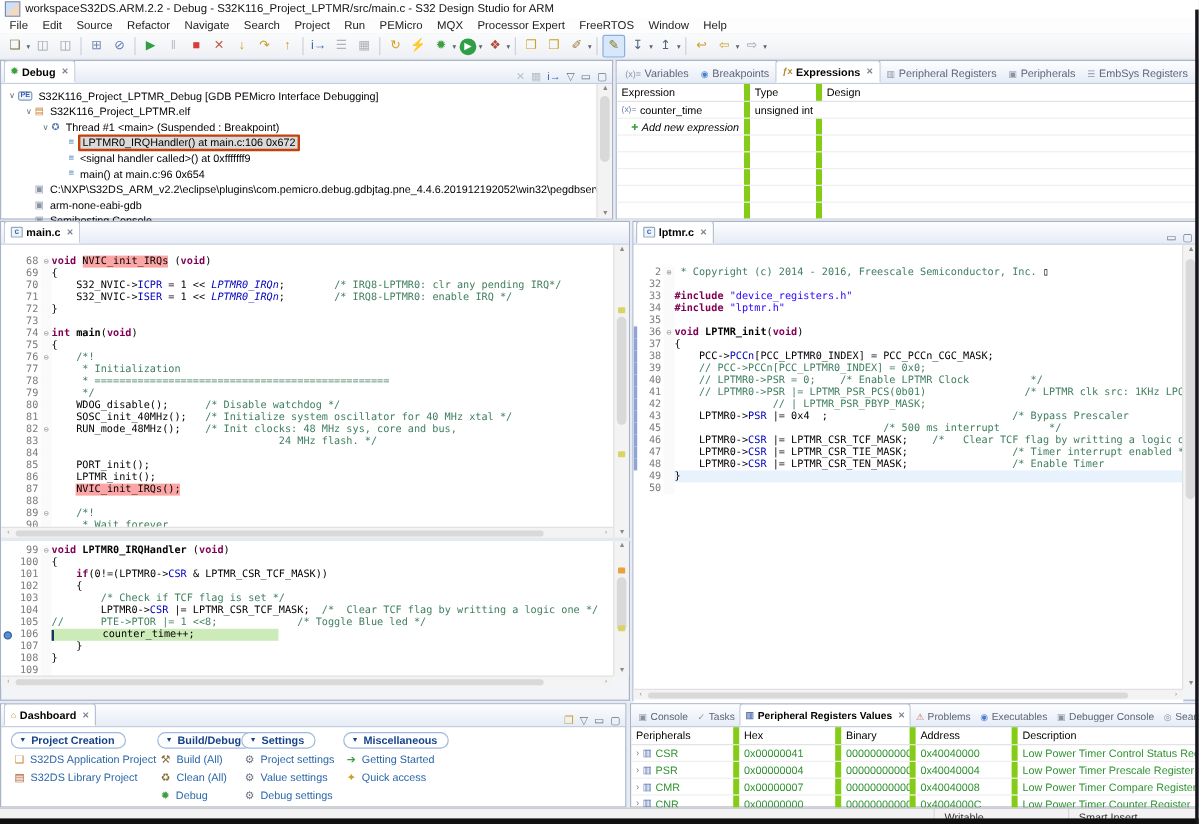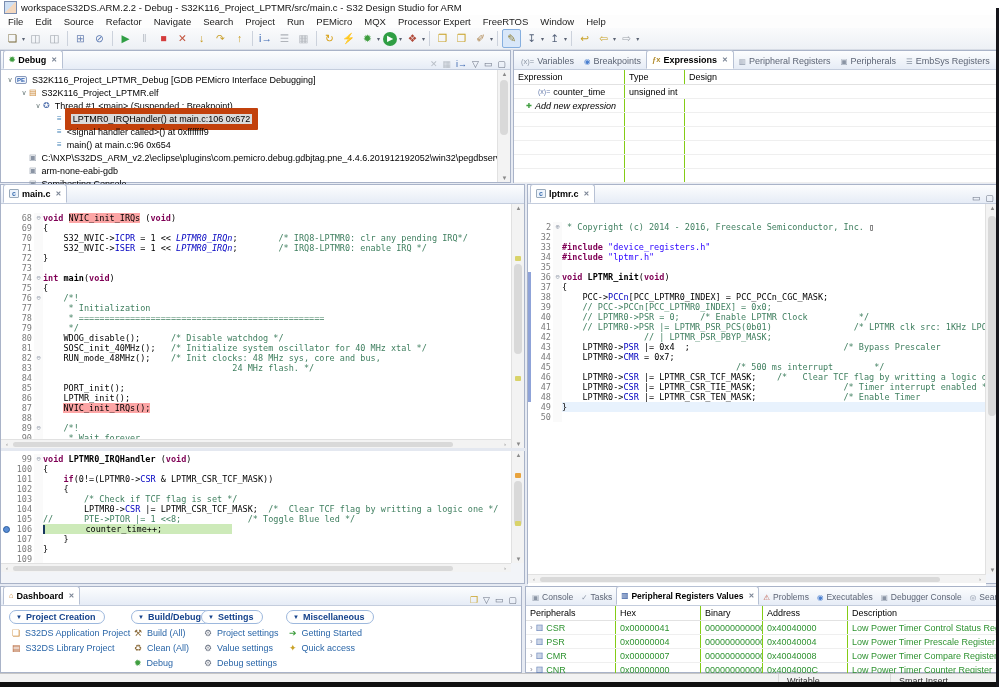--- a/index.html
+++ b/index.html
@@ -27,25 +27,25 @@
   .tab .close{font-size:7px;color:#7a8494;margin-left:2px;}
   .tbar-right{margin-left:auto;display:flex;align-items:center;gap:5px;padding-right:4px;font-size:9px;color:#6a7282;}
   .tbar-right span{line-height:10px;}
   
   .tree{padding-top:3px;overflow:hidden;}
   .trow{height:13px;display:flex;align-items:center;font-size:9px;white-space:nowrap;color:#000;}
   .texp{width:10px;font-size:7px;color:#677;text-align:center;flex:none;}
   .ticon{font-size:8px;margin-right:3px;flex:none;}
   .badge{font-size:6px;font-weight:bold;border:1px solid #8899bb;color:#2f5fae;padding:0 1px;border-radius:2px;background:#eef4fc;margin-right:3px;}
   .tlabel{padding:0 2px;}
-  .trow.sel .tlabel{background:#dadada;border:6px solid #c2410c;border-radius:1px;}
+  .trow.sel .tlabel{background:#dadada;border:2px solid #c2410c;border-radius:1px;}
   
   .gr{display:flex;height:13px;align-items:center;font-size:9px;border-bottom:1px solid #efefef;}
   .gr.hdr{border-bottom:1px solid #e2e2e2;color:#000;height:14px;}
-  .gc{padding-left:4px;overflow:hidden;white-space:nowrap;box-sizing:border-box;border-right:1px solid #84cc16;height:100%;display:flex;align-items:center;gap:3px;}
+  .gc{padding-left:4px;overflow:hidden;white-space:nowrap;box-sizing:border-box;border-right:5px solid #84cc16;height:100%;display:flex;align-items:center;gap:3px;}
   .gc:last-child{border-right:none;}
   .green{color:#2f9331;}
   .italic{font-style:italic;}
   
   .code{position:absolute;background:#fff;overflow:hidden;font-family:"DejaVu Sans Mono",monospace;font-size:8.5px;line-height:10px;}
   .cl{height:10px;display:flex;white-space:pre;align-items:center;}
   .lic{width:11px;flex:none;display:flex;align-items:center;justify-content:center;}
   .bpdot{width:7px;height:7px;border-radius:50%;background:#5b8ed6;border:1px solid #2a5d9e;box-sizing:border-box;}
   .chgbar{width:3px;flex:none;align-self:stretch;}
   .chgbar.on{background:#8fa3d8;}
@@ -306,21 +306,21 @@
         <span>EmbSys Registers</span>
       </div>
     </div>
   <div id="exprGrid">
       <div class="gr hdr">
         <div class="gc" style="width: 111px;">Expression</div>
         <div class="gc" style="width: 60px;">Type</div>
         <div class="gc" style="width: 313px; flex: 1 1 0%;">Design</div>
       </div>
       <div class="gr">
-        <div class="gc" style="width: 111px; padding-left: 24px;">
+        <div class="gc" style="width: 111px; padding-left: 4px;">
           <span style="color: rgb(106, 127, 174); font-size: 7px;">(x)=</span>
           <span>counter_time</span>
         </div>
         <div class="gc" style="width: 60px;">unsigned int</div>
       </div>
       <div class="gr">
         <div class="gc" style="width: 111px; padding-left: 12px;">
           <span style="color: rgb(63, 158, 63); font-size: 7px;">✚</span>
           <span class="italic">Add new expression</span>
         </div>
@@ -447,21 +447,20 @@
       <div class="cl"><span class="chgbar"></span><span class="ln">34</span><span class="fold"></span><span class="lt"><span class="sg-dir">#include </span><span class="sg-str">"lptmr.h"</span></span></div>
       <div class="cl"><span class="chgbar"></span><span class="ln">35</span><span class="fold"></span><span class="lt"></span></div>
       <div class="cl"><span class="chgbar on"></span><span class="ln">36</span><span class="fold">⊖</span><span class="lt"><span class="sg-kw">void </span><span class="sg-fn">LPTMR_init</span><span class="sg-pl">(</span><span class="sg-kw">void</span><span class="sg-pl">)</span></span></div>
       <div class="cl"><span class="chgbar on"></span><span class="ln">37</span><span class="fold"></span><span class="lt"><span class="sg-pl">{</span></span></div>
       <div class="cl"><span class="chgbar on"></span><span class="ln">38</span><span class="fold"></span><span class="lt"><span class="sg-pl">    PCC-&gt;</span><span class="sg-mem">PCCn</span><span class="sg-pl">[PCC_LPTMR0_INDEX] = PCC_PCCn_CGC_MASK;</span></span></div>
       <div class="cl"><span class="chgbar on"></span><span class="ln">39</span><span class="fold"></span><span class="lt"><span class="sg-cm">    // PCC-&gt;PCCn[PCC_LPTMR0_INDEX] = 0x0;</span></span></div>
       <div class="cl"><span class="chgbar on"></span><span class="ln">40</span><span class="fold"></span><span class="lt"><span class="sg-cm">    // LPTMR0-&gt;PSR = 0;    /* Enable LPTMR Clock          */</span></span></div>
       <div class="cl"><span class="chgbar on"></span><span class="ln">41</span><span class="fold"></span><span class="lt"><span class="sg-cm">    // LPTMR0-&gt;PSR |= LPTMR_PSR_PCS(0b01)                </span><span class="sg-cm">/* LPTMR clk src: 1KHz LPO */</span></span></div>
       <div class="cl"><span class="chgbar on"></span><span class="ln">42</span><span class="fold"></span><span class="lt"><span class="sg-cm">                // | LPTMR_PSR_PBYP_MASK;</span></span></div>
       <div class="cl"><span class="chgbar on"></span><span class="ln">43</span><span class="fold"></span><span class="lt"><span class="sg-pl">    LPTMR0-&gt;</span><span class="sg-mem">PSR</span><span class="sg-pl"> |= 0x4  ;                              </span><span class="sg-cm">/* Bypass Prescaler         */</span></span></div>
-      <div class="cl"><span class="chgbar on"></span><span class="ln">44</span><span class="fold"></span><span class="lt"><span class="sg-pl">    LPTMR0-&gt;</span><span class="sg-mem">CMR</span><span class="sg-pl"> = 0x7;</span></span></div>
       <div class="cl"><span class="chgbar on"></span><span class="ln">45</span><span class="fold"></span><span class="lt"><span class="sg-pl">                                  </span><span class="sg-cm">/* 500 ms interrupt        */</span></span></div>
       <div class="cl"><span class="chgbar on"></span><span class="ln">46</span><span class="fold"></span><span class="lt"><span class="sg-pl">    LPTMR0-&gt;</span><span class="sg-mem">CSR</span><span class="sg-pl"> |= LPTMR_CSR_TCF_MASK;    </span><span class="sg-cm">/*   Clear TCF flag by writting a logic one */</span></span></div>
       <div class="cl"><span class="chgbar on"></span><span class="ln">47</span><span class="fold"></span><span class="lt"><span class="sg-pl">    LPTMR0-&gt;</span><span class="sg-mem">CSR</span><span class="sg-pl"> |= LPTMR_CSR_TIE_MASK;                 </span><span class="sg-cm">/* Timer interrupt enabled */</span></span></div>
       <div class="cl"><span class="chgbar on"></span><span class="ln">48</span><span class="fold"></span><span class="lt"><span class="sg-pl">    LPTMR0-&gt;</span><span class="sg-mem">CSR</span><span class="sg-pl"> |= LPTMR_CSR_TEN_MASK;                 </span><span class="sg-cm">/* Enable Timer             */</span></span></div>
       <div class="cl hl-line"><span class="chgbar"></span><span class="ln">49</span><span class="fold"></span><span class="lt"><span class="sg-pl">}</span></span></div>
       <div class="cl"><span class="chgbar"></span><span class="ln">50</span><span class="fold"></span><span class="lt"></span></div>
     </div>
   <div class="vsb" style="right:0;top:19px;height:370px;">
     <span class="sbarrow" style="top:1px;">▲</span>
     <div class="vthumb" style="top:12px;height:200px;"></div>

